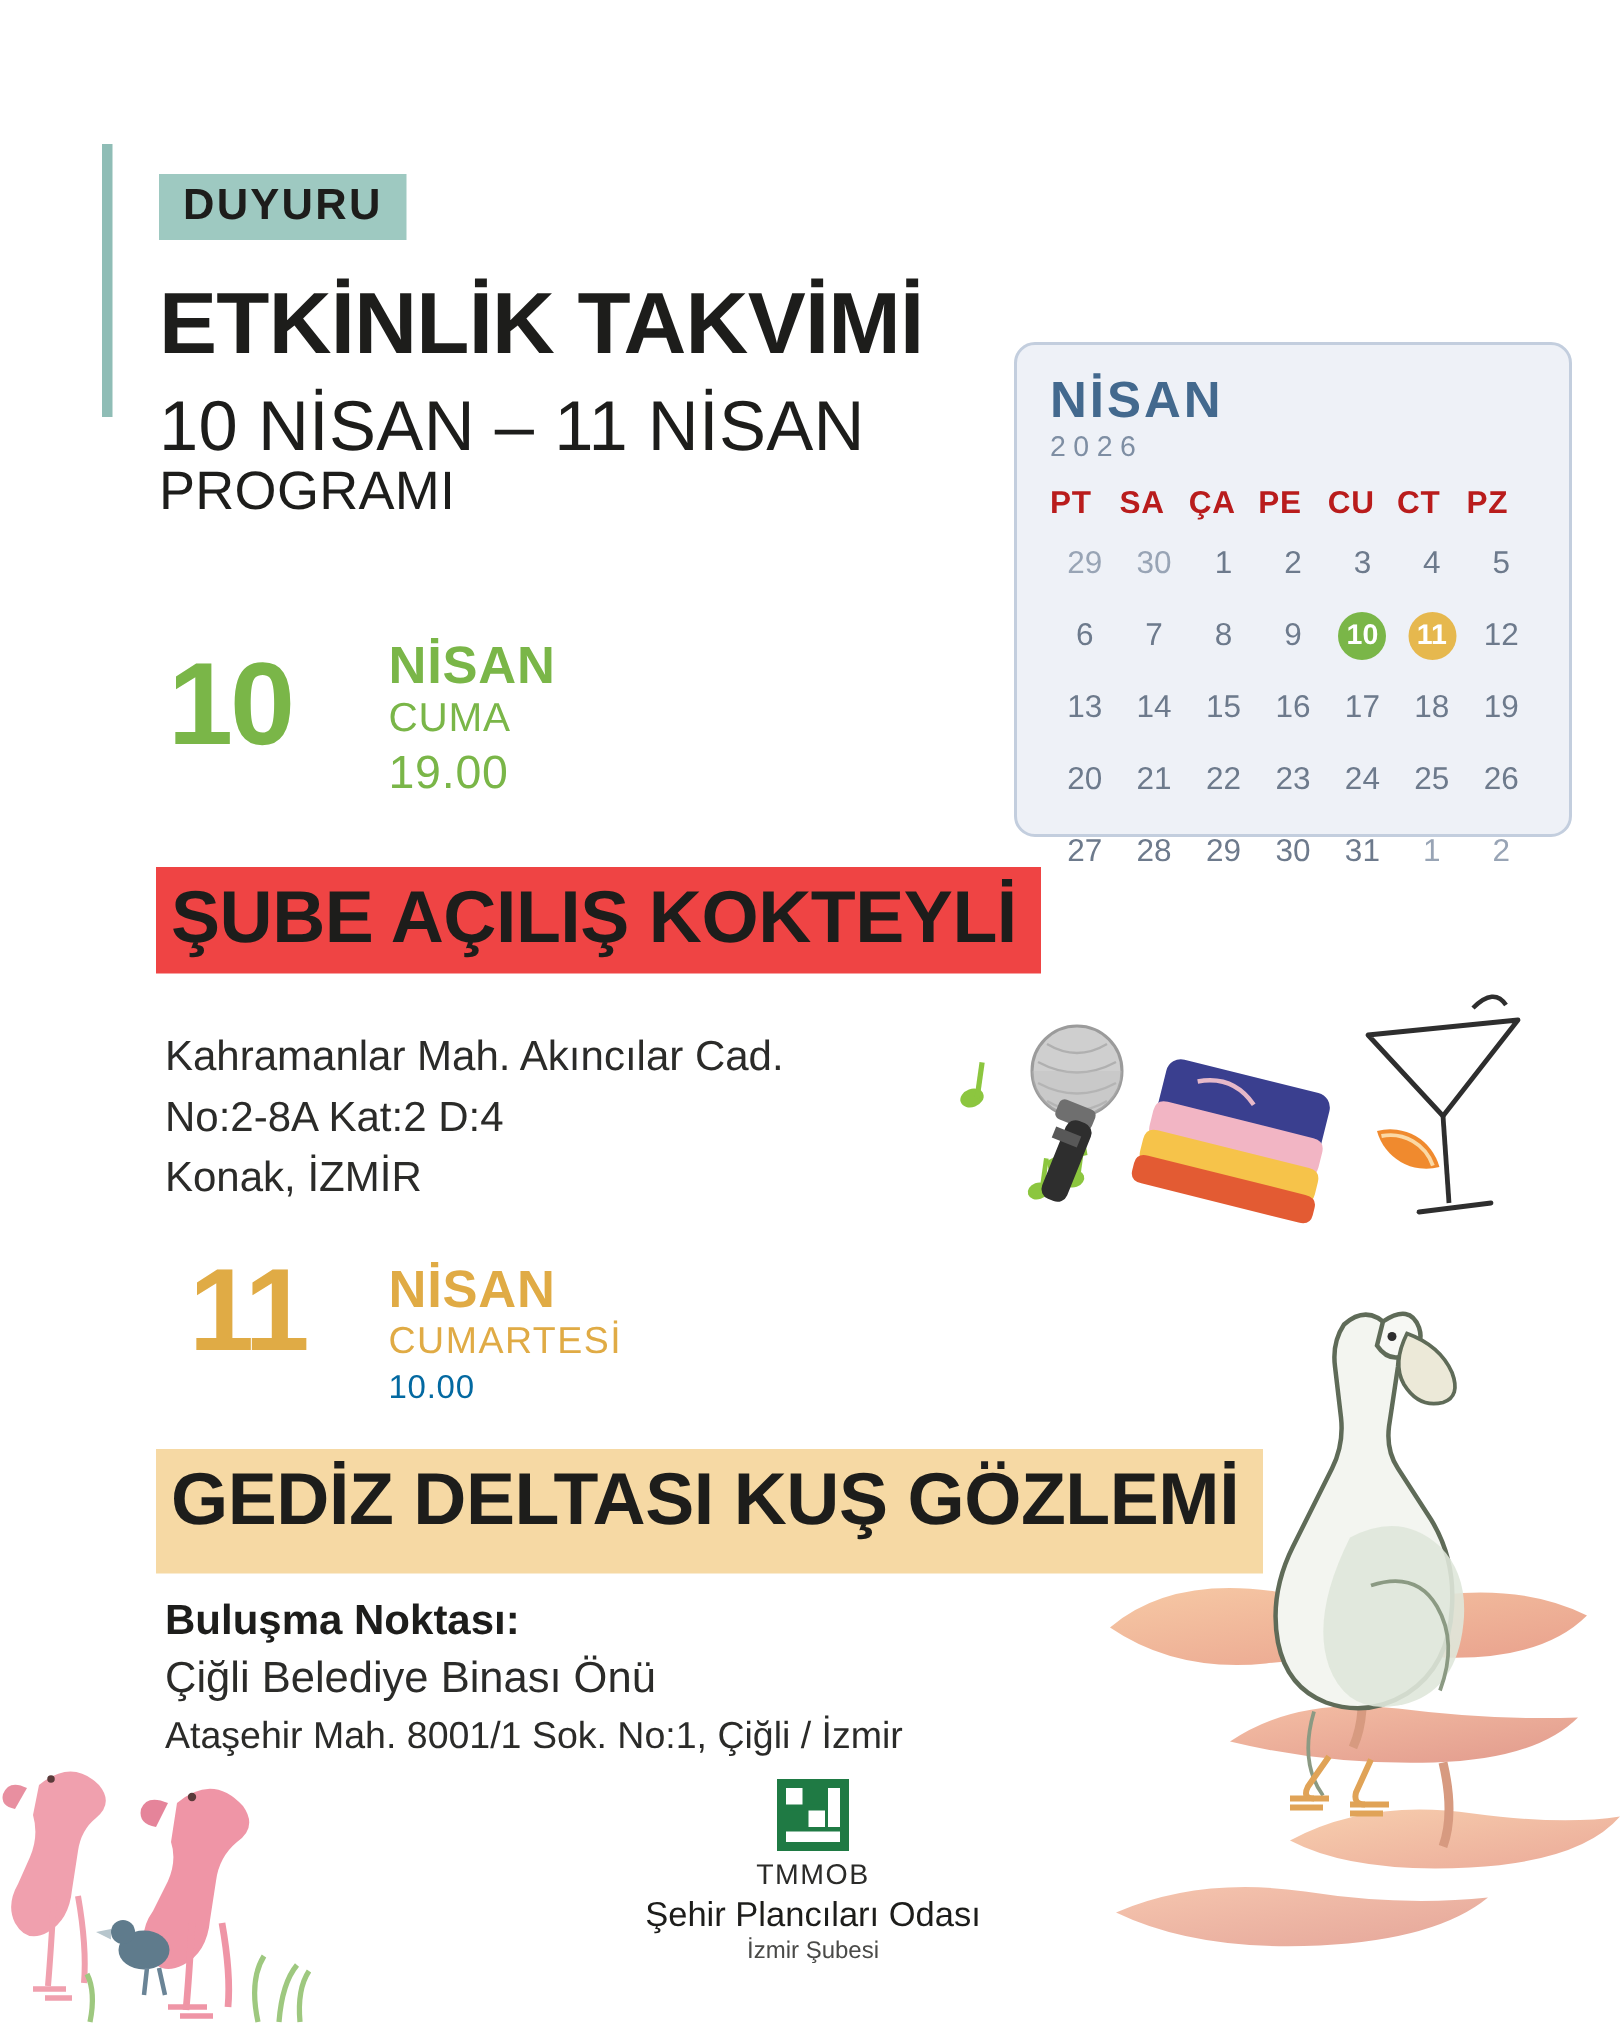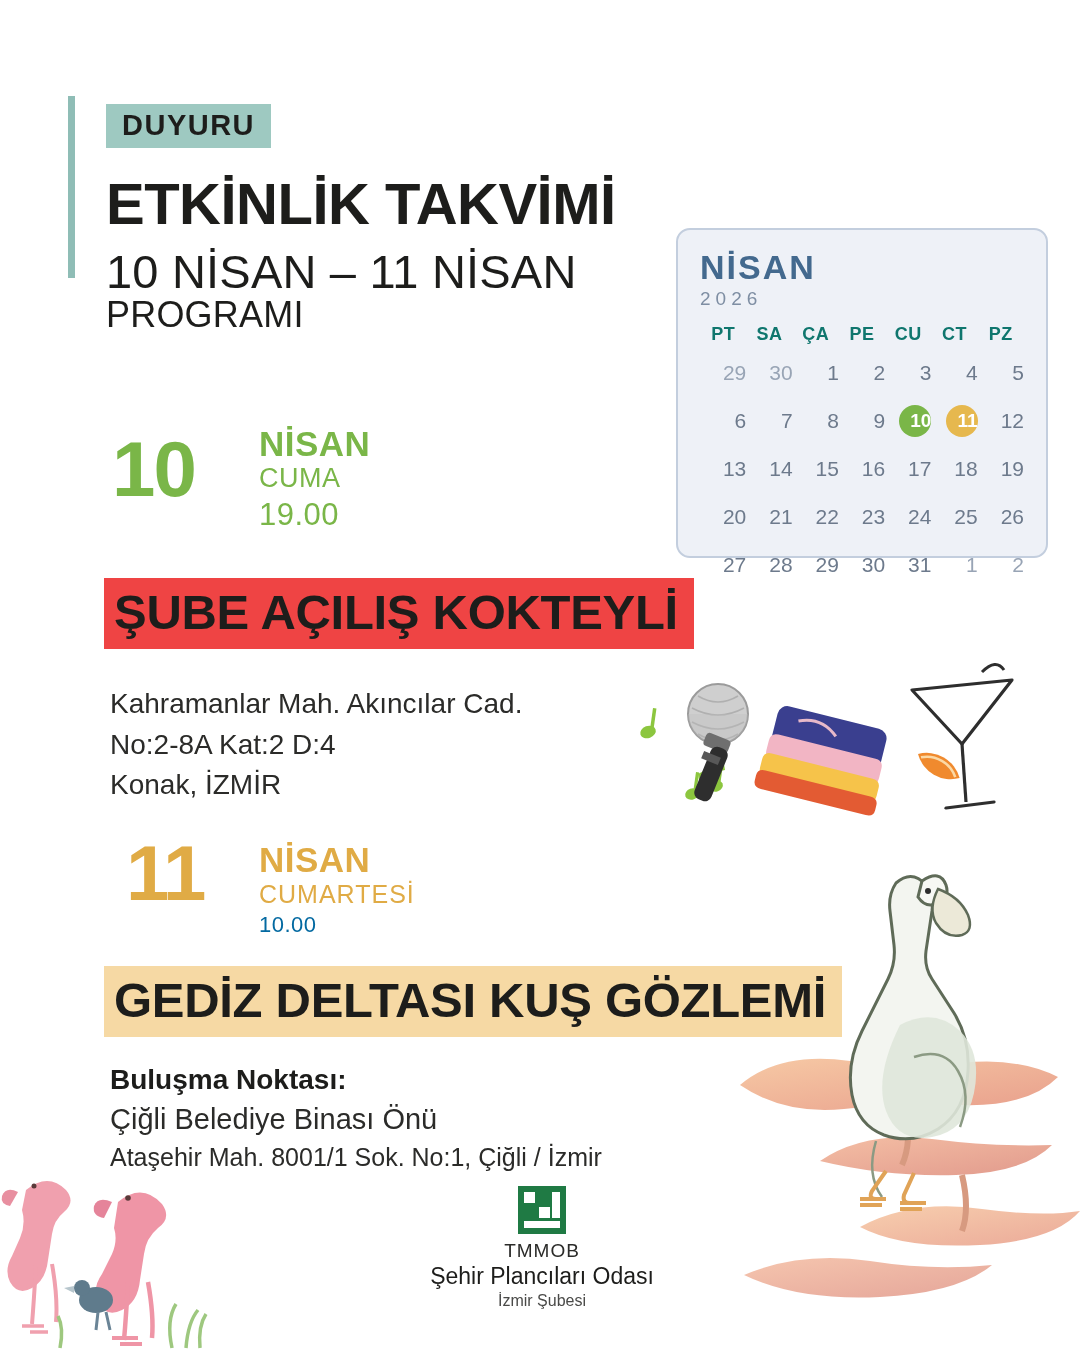--- a/index.html
+++ b/index.html
@@ -35,20 +35,21 @@
   }
   .badge {
     display: inline-block;
     background: #9ec9c1;
     color: #1d1d1b;
     font-weight: bold;
     font-size: 29px;
     letter-spacing: 1.5px;
     padding: 7px 16px 8px 16px;
     line-height: 1;
+    margin-top: 12px;
   }
   .title-main {
     font-size: 58px;
     font-weight: bold;
     letter-spacing: -0.5px;
     margin-top: 26px;
     line-height: 1.05;
   }
   .title-dates {
     font-size: 47px;
@@ -91,31 +92,31 @@
     margin-top: 5px;
     line-height: 1;
   }
   .cal-grid {
     margin-top: 12px;
     width: 100%;
     border-collapse: collapse;
     table-layout: fixed;
   }
   .cal-grid th {
-    color: #0f766e;
-    font-size: 18px;
+    color: #b91c1c;
+    font-size: 21px;
     font-weight: bold;
     padding: 4px 0;
-    text-align: center;
+    text-align: left;
     letter-spacing: 0.5px;
   }
   .cal-grid td {
     color: #98a4b5;
     font-size: 21px;
-    text-align: right;
+    text-align: center;
     padding: 7px 0;
     height: 34px;
   }
   .cal-grid td.cur {
     color: #6d7a8c;
   }
   .cal-grid td .pill {
     display: inline-block;
     width: 32px;
     height: 32px;
@@ -226,21 +227,21 @@
     font-size: 22px;
     color: #0369a1;
     line-height: 1.2;
     letter-spacing: 0.5px;
   }
   .band-gold {
     position: absolute;
     left: 104px;
     top: 966px;
     background: #f6d9a4;
-    padding: 10px 16px 12px 10px;
+    padding: 10px 16px 24px 10px;
     font-size: 49px;
     font-weight: bold;
     letter-spacing: -0.3px;
     line-height: 1;
   }
   .meet {
     position: absolute;
     left: 110px;
     top: 1060px;
     line-height: 1.4;

